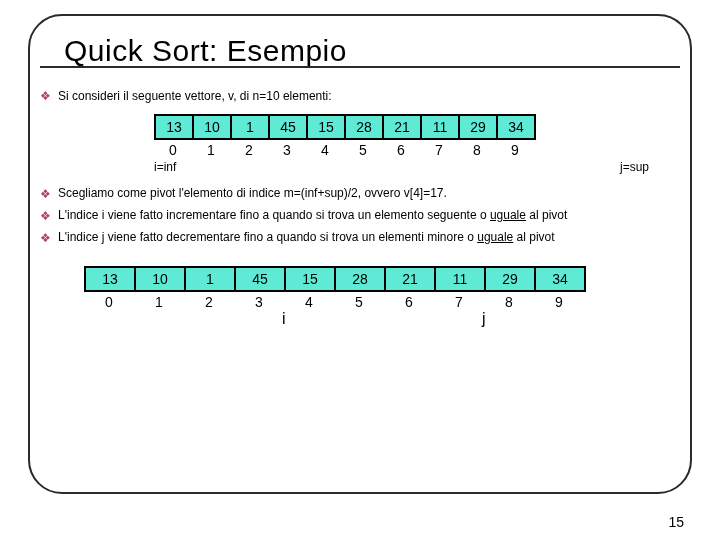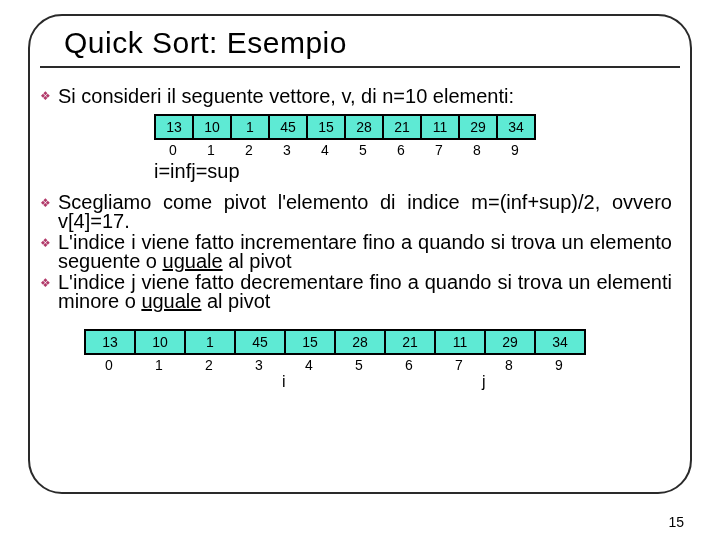--- a/index.html
+++ b/index.html
@@ -12,21 +12,21 @@
   }
   .frame {
     position: absolute;
     top: 14px; left: 28px;
     width: 664px; height: 480px;
     border: 2px solid #2a2a2a;
     border-radius: 34px;
   }
   .title {
     position: absolute;
-    top: 26px; left: 64px;
+    top: 34px; left: 64px;
     font-family: Impact, "Arial Black", sans-serif;
     font-size: 30px;
     color: #000;
     letter-spacing: 0.5px;
   }
   .rule {
     position: absolute;
     top: 66px; left: 40px;
     width: 640px; height: 0;
     border-top: 2px solid #2a2a2a;
@@ -40,21 +40,21 @@
     margin: 6px 0 8px 0;
   }
   .bullet-icon {
     width: 18px; flex: 0 0 18px;
     color: #b23a6a;
     font-size: 12px;
     line-height: 20px;
     text-align: left;
   }
   .bullet-text {
-    font-size: 20px; line-height: 20px; color: #000;
+    font-size: 12px; line-height: 20px; color: #000;
   }
   .justify { text-align: justify; }
   .group2 .bullet-row { margin: 0 0 2px 0; }
   .group2 .bullet-text { line-height: 19px; }
   .u { text-decoration: underline; }
 
   .tbl-wrap { margin: 8px 0 2px 114px; }
   table.vec {
     border-collapse: collapse;
     background: #fff;
@@ -70,23 +70,23 @@
     display: flex;
     margin-left: 114px;
   }
   .idx-row span {
     width: 38px;
     text-align: center;
     font-size: 14px;
     display: inline-block;
   }
   .annot-row1 {
-    display: flex; justify-content: flex-start;
+    display: flex; justify-content: space-between;
     margin-left: 114px; width: 495px;
-    font-size: 20px; margin-top: 2px;
+    font-size: 12px; margin-top: 2px;
   }
   .tbl-wrap2 { margin: 18px 0 2px 44px; }
   table.vec2 td { width: 50px; height: 24px; }
   .idx-row2 { margin-left: 44px; }
   .idx-row2 span { width: 50px; }
   .ij-row {
     position: relative;
     margin-left: 44px;
     height: 24px;
     font-size: 16px;

